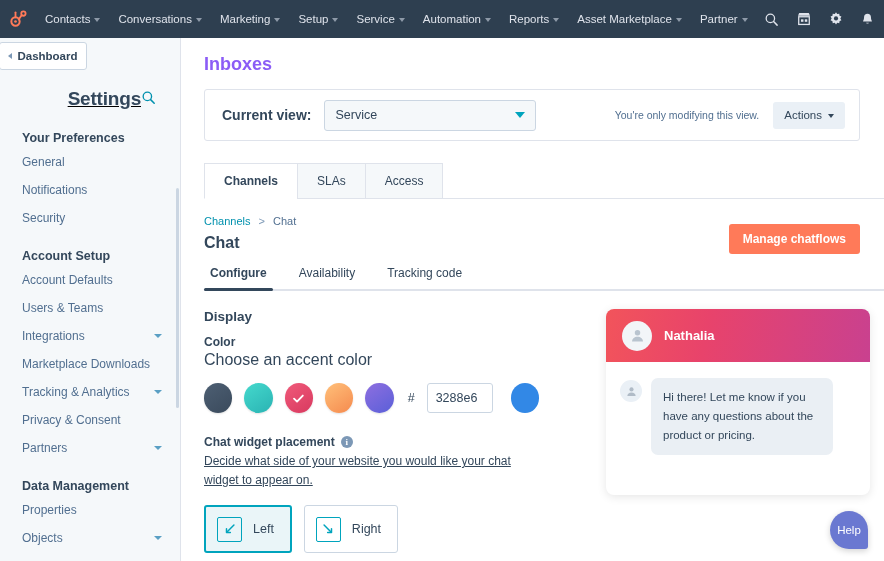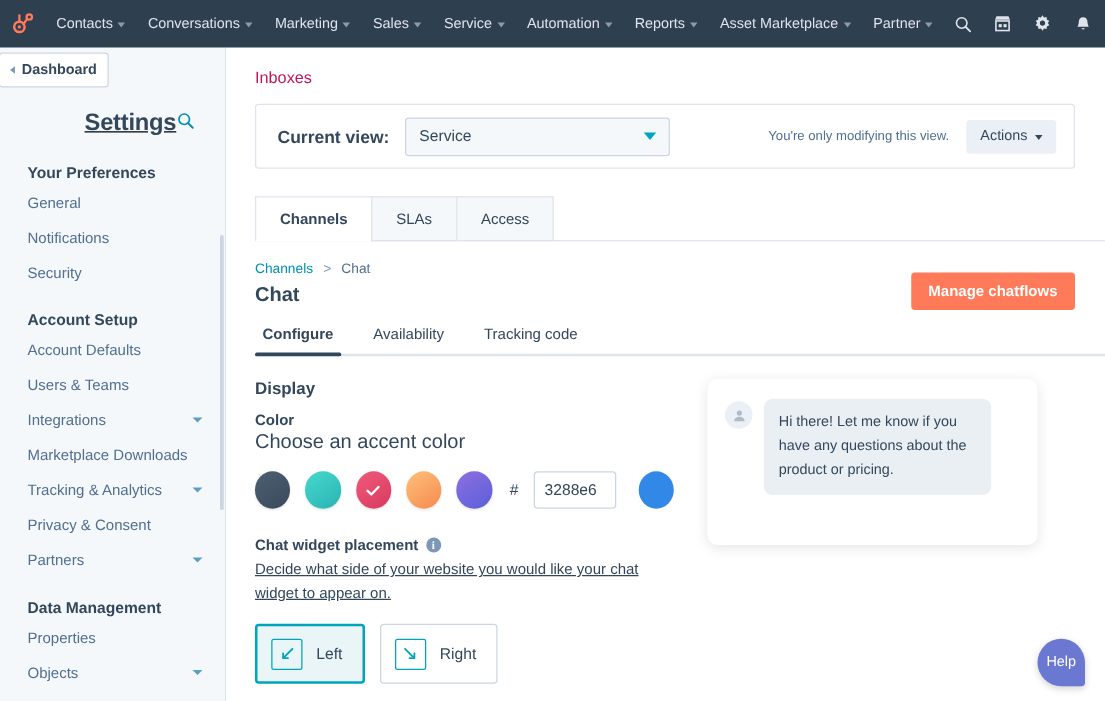--- a/index.html
+++ b/index.html
@@ -73,21 +73,21 @@
     display: flex; align-items: center; justify-content: space-between;
   }
   .chev-d {
     width: 0; height: 0; border-left: 4px solid transparent;
     border-right: 4px solid transparent; border-top: 4.5px solid #5a9fc4;
   }
   #side-scroll { position:absolute; right:1px; top:150px; width:3px; height:220px; background:#cbd6e2; border-radius:2px; }
 
   
   #main { flex: 1; background: #fff; padding: 16px 0 0 0; overflow: hidden; position: relative; }
-  #page-title { font-size: 13px; color: #be185d; padding: 0 0 14px 23px; font-weight: normal; }
+  #page-title { font-size: 18px; color: #8b5cf6; padding: 0 0 14px 23px; font-weight: bold; }
 
   #view-card {
     margin: 0 24px 0 23px; border: 1px solid #dfe3eb; border-radius: 3px;
     height: 52px; display: flex; align-items: center; padding: 0 14px 0 17px;
   }
   #cv-label { font-size: 14px; font-weight: bold; color: #33475b; margin-right: 13px; }
   #cv-select {
     width: 212px; height: 31px; background: #f5f8fa;
     border: 1px solid #cbd6e2; border-radius: 3px;
     display: flex; align-items: center; padding: 0 10px;
@@ -146,21 +146,21 @@
     cursor: pointer; position: relative; z-index: 2;
   }
   .subtab:first-child { padding-left: 6px; }
   .subtab.active { font-weight: bold; }
   .subtab.active::after {
     content: ""; position: absolute; left: 0; right: 10px; bottom: 0;
     height: 3px; background: #33475b; border-radius: 2px;
   }
 
   
-  #cfg { display: flex; padding: 18px 0 0 23px; }
+  #cfg { display: flex; padding: 18px 0 0 23px; gap: 40px; }
   #cfg-left { width: 335px; flex-shrink: 0; }
   #display-h { font-size: 13.5px; font-weight: bold; color: #33475b; }
   #color-h { font-size: 12px; font-weight: bold; color: #33475b; margin-top: 11px; }
   #color-sub { font-size: 16px; color: #33475b; margin-top: 2px; }
 
   #swatches { display: flex; align-items: center; margin-top: 14px; gap: 12px; }
   .swatch {
     width: 30px; height: 30px; border-radius: 50%; cursor: pointer;
     display: flex; align-items: center; justify-content: center;
     box-shadow: 0 1px 2px rgba(0,0,0,.12);
@@ -252,21 +252,21 @@
     </div>
     <div class="navitem">
       <span>Conversations</span>
       <i class="caret-d"></i>
     </div>
     <div class="navitem">
       <span>Marketing</span>
       <i class="caret-d"></i>
     </div>
     <div class="navitem">
-      <span>Sales</span>
+      <span>Setup</span>
       <i class="caret-d"></i>
     </div>
     <div class="navitem">
       <span>Service</span>
       <i class="caret-d"></i>
     </div>
     <div class="navitem">
       <span>Automation</span>
       <i class="caret-d"></i>
     </div>
@@ -480,20 +480,29 @@
               </svg>
             </span>
             <span>Right</span>
           </div>
         </div>
 
       </div>
 
       <div id="cfg-right">
         <div id="preview">
+          <div id="pv-head">
+            <span class="pv-avatar">
+              <svg width="17" height="17" viewBox="0 0 20 20">
+                <circle cx="10" cy="6.8" r="3.2" fill="#b9c4cf"></circle>
+                <path d="M3.6 17c0-3.6 2.9-5.6 6.4-5.6s6.4 2 6.4 5.6z" fill="#b9c4cf"></path>
+              </svg>
+            </span>
+            <span id="pv-name">Nathalia</span>
+          </div>
           <div id="pv-body">
             <span class="pv-avatar sm">
               <svg width="13" height="13" viewBox="0 0 20 20">
                 <circle cx="10" cy="6.8" r="3.2" fill="#b0bbc7"></circle>
                 <path d="M3.6 17c0-3.6 2.9-5.6 6.4-5.6s6.4 2 6.4 5.6z" fill="#b0bbc7"></path>
               </svg>
             </span>
             <div id="pv-bubble">Hi there! Let me know if you have any questions about the product or pricing.</div>
           </div>
         </div>

